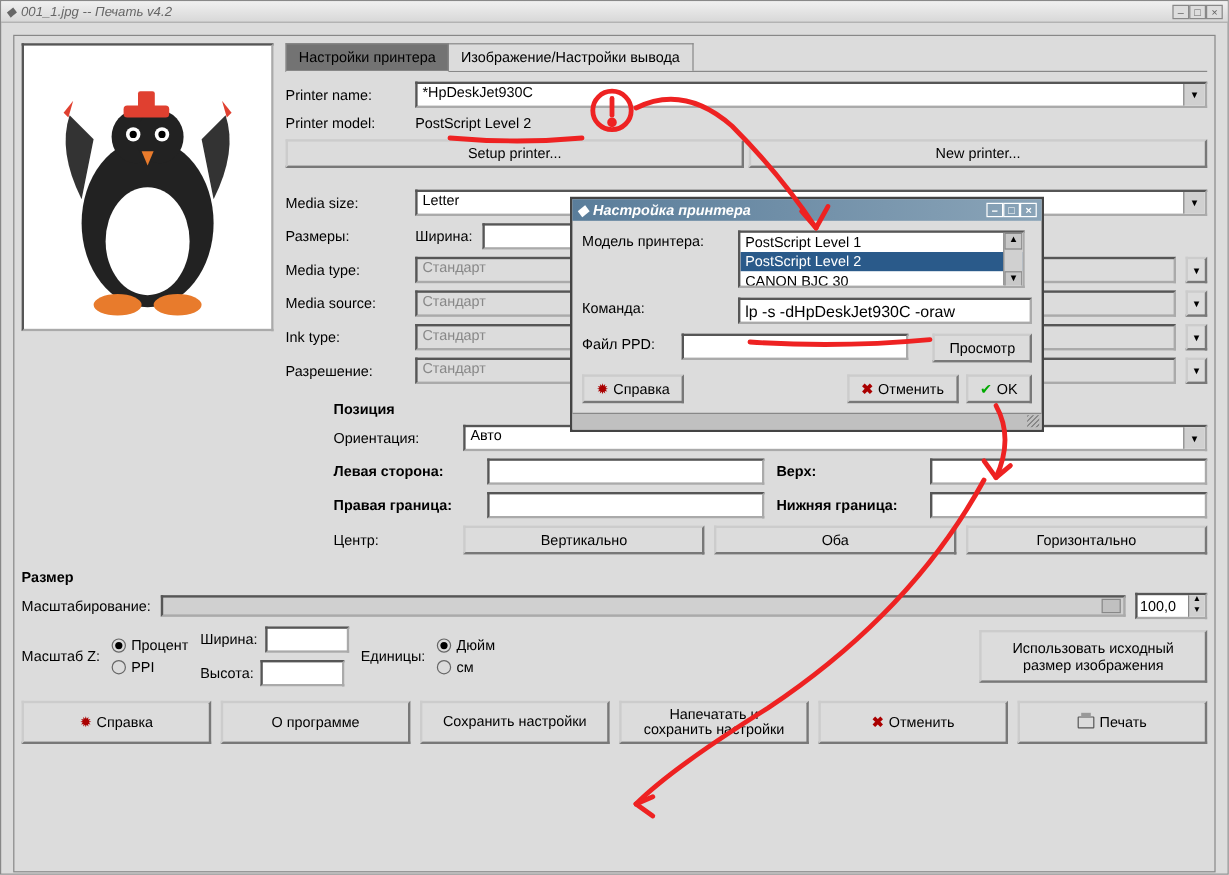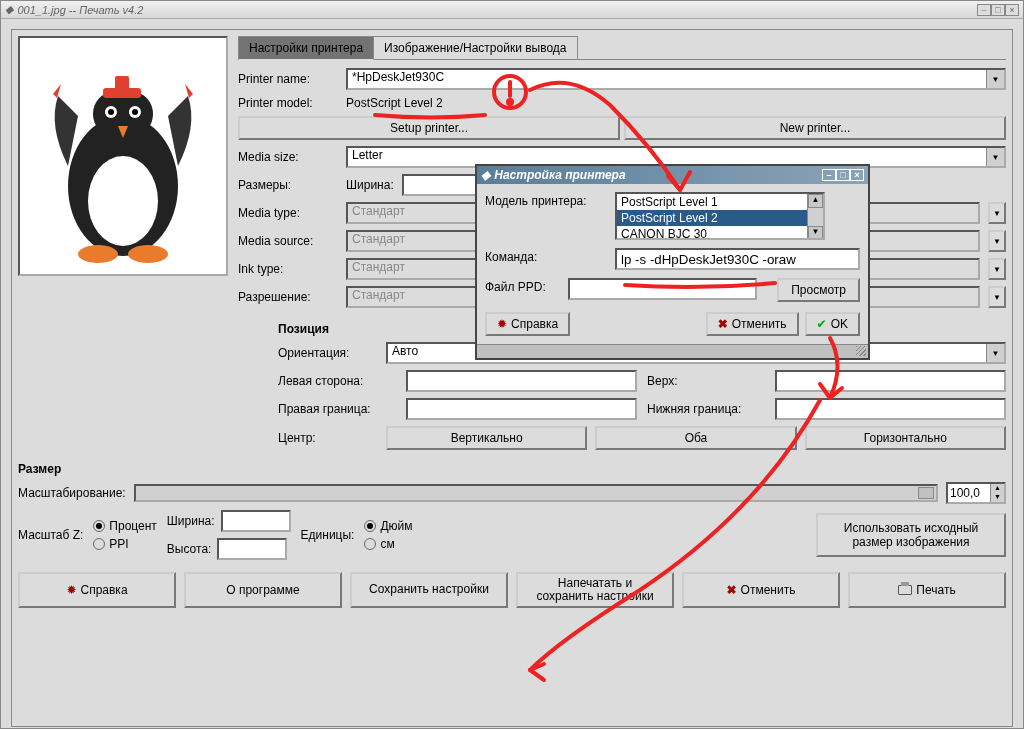--- a/index.html
+++ b/index.html
@@ -134,39 +134,39 @@
   border: 2px outset #ccc;
   background: #dcdcdc;
   padding: 0 12px;
   font-size: 12px;
   cursor: pointer;
   display: inline-flex;
   align-items: center;
   justify-content: center;
   gap: 4px;
 }
-.btn-row { display: flex; gap: 4px; margin-bottom: 6px; }
+.btn-row { display: flex; gap: 4px; margin-bottom: 18px; }
 .btn-row .btn { flex: 1; }
 .section-title {
   font-weight: bold;
   margin: 8px 0 6px 0;
 }
 .pos-row {
   display: flex;
   width: 100%;
   margin-bottom: 6px;
   gap: 10px;
 }
 .pos-field {
   display: flex;
   align-items: center;
   gap: 8px;
   flex: 1;
 }
-.pos-field label { width: 120px; }
+.pos-field label { width: 120px; font-weight: bold; }
 .pos-field input {
   flex: 1;
   height: 22px;
   border: 2px inset #aaa;
   background: #fff;
   padding: 0 4px;
 }
 .center-row {
   display: flex;
   align-items: center;
@@ -295,21 +295,21 @@
   line-height: 10px;
   cursor: pointer;
   color: #fff;
 }
 .modal-body {
   padding: 8px;
 }
 .listbox {
   border: 2px inset #aaa;
   background: #fff;
-  width: 210px;
+  width: 239px;
   height: 48px;
   overflow: hidden;
   position: relative;
 }
 .listbox .item {
   padding: 1px 4px;
   font-size: 12px;
 }
 .listbox .item.sel {
   background: #2a5a8a;

